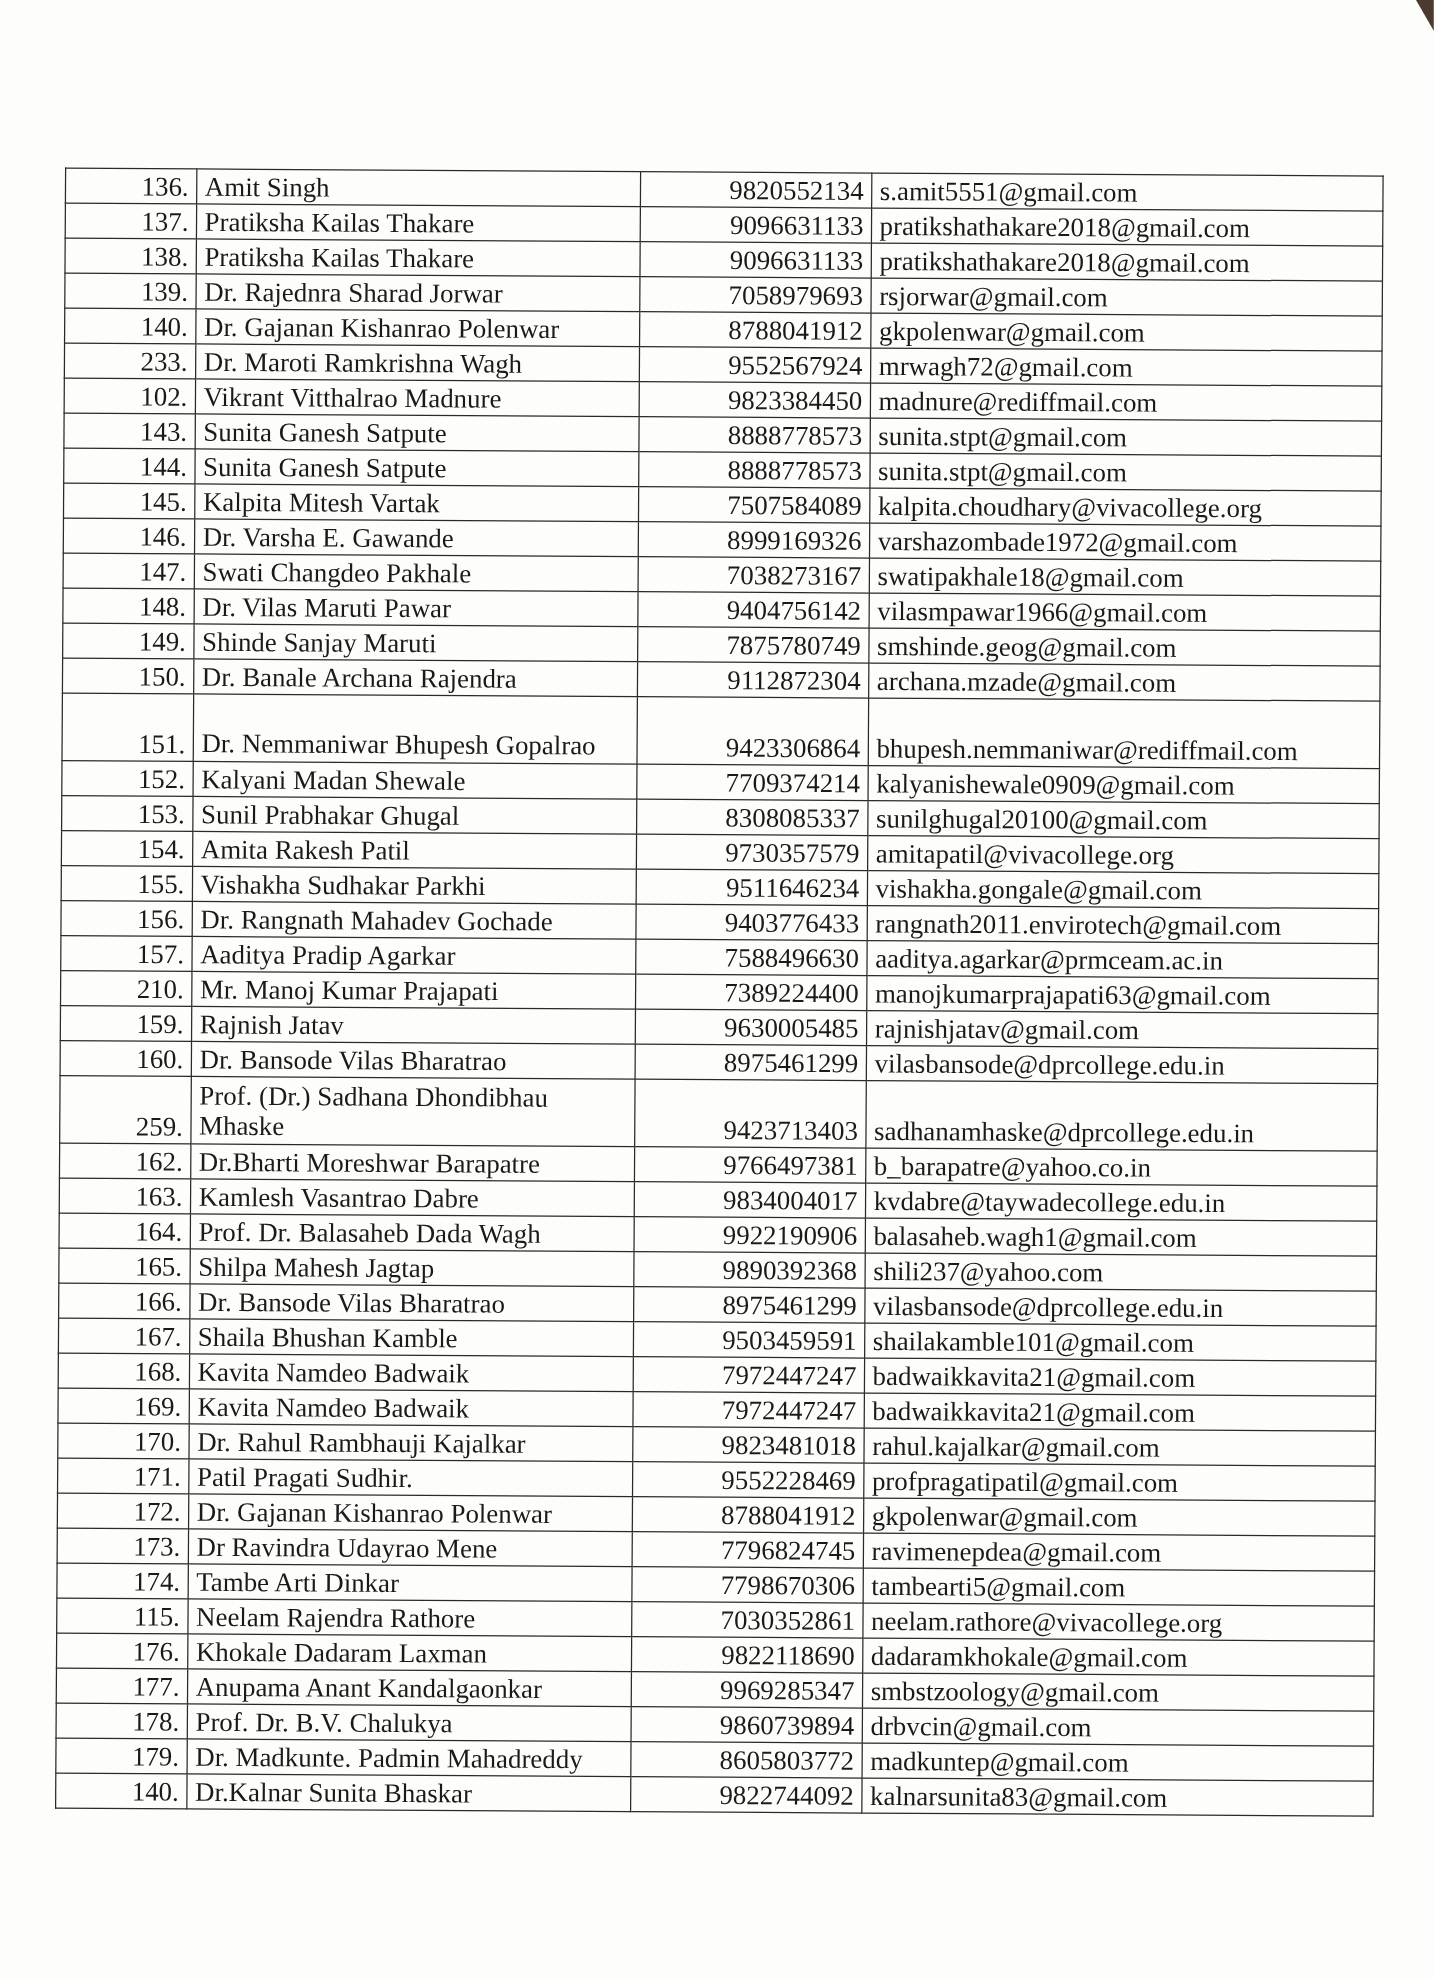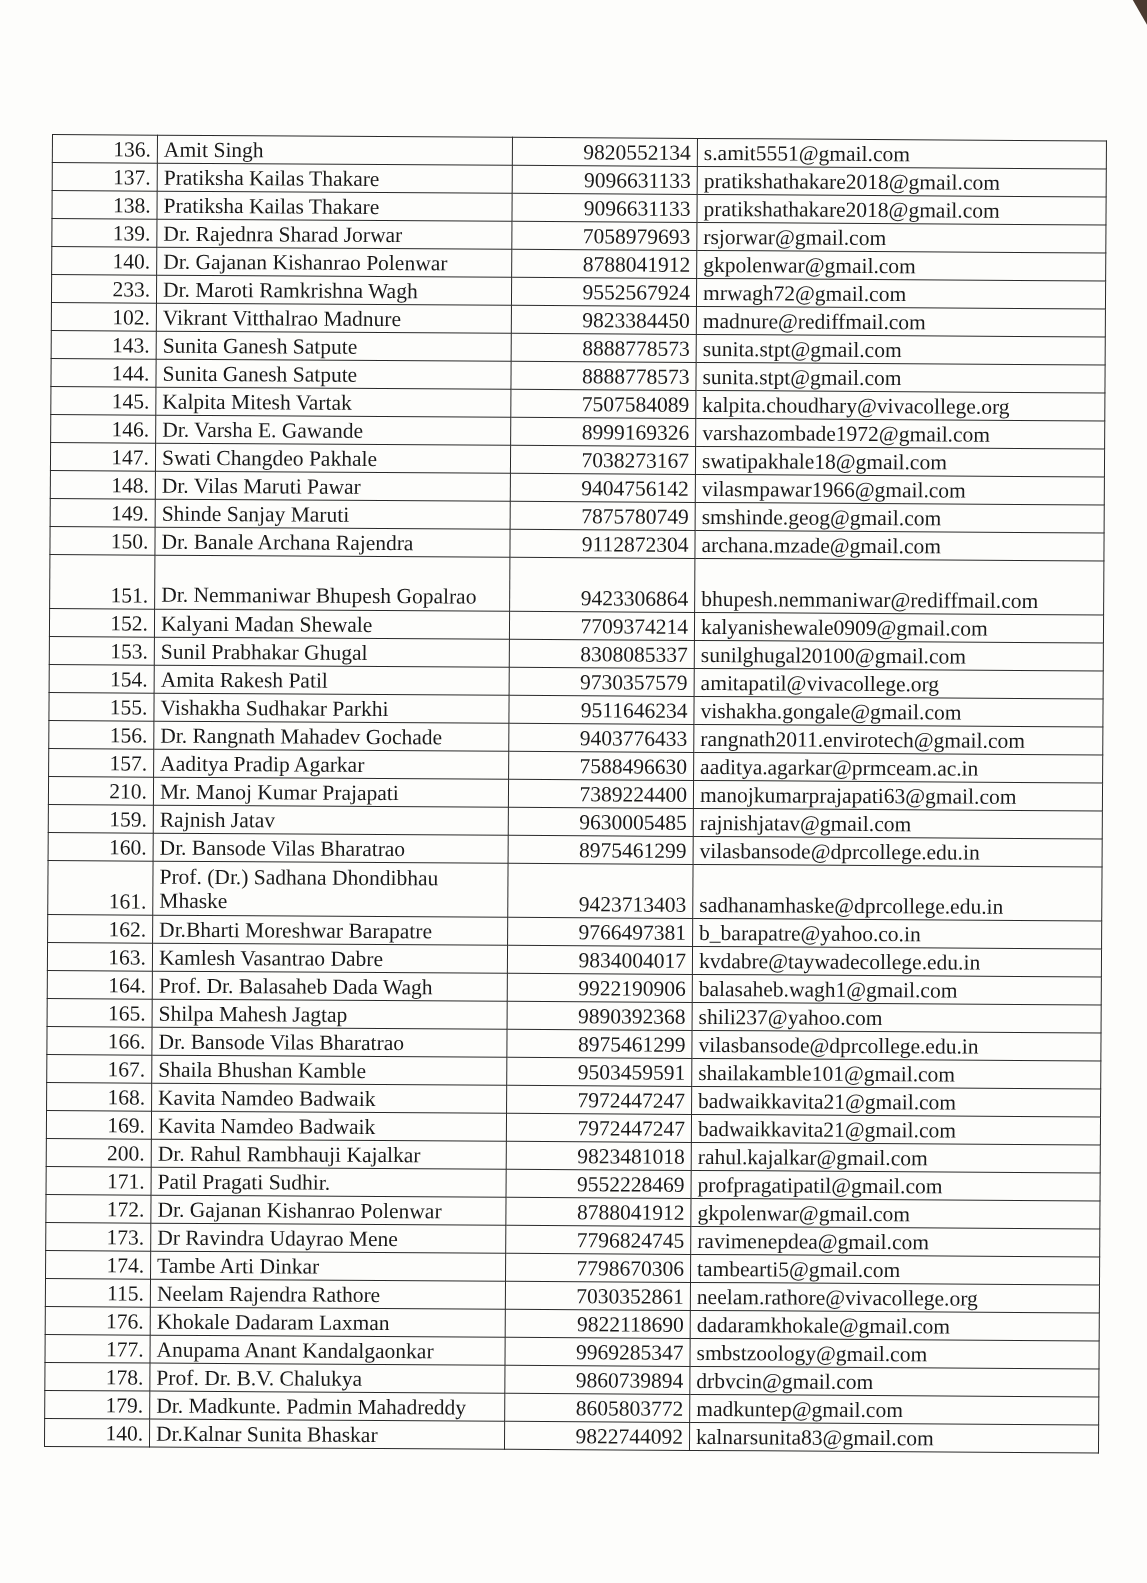--- a/index.html
+++ b/index.html
@@ -206,21 +206,21 @@
           <td class="c-phone">9630005485</td>
           <td class="c-email">rajnishjatav@gmail.com</td>
         </tr>
         <tr>
           <td class="c-sr">160.</td>
           <td class="c-name">Dr. Bansode Vilas Bharatrao</td>
           <td class="c-phone">8975461299</td>
           <td class="c-email">vilasbansode@dprcollege.edu.in</td>
         </tr>
         <tr style="height: 54px;">
-          <td class="c-sr">161.</td>
+          <td class="c-sr">259.</td>
           <td class="c-name two-line">Prof. (Dr.) Sadhana Dhondibhau Mhaske</td>
           <td class="c-phone">9423713403</td>
           <td class="c-email">sadhanamhaske@dprcollege.edu.in</td>
         </tr>
         <tr>
           <td class="c-sr">162.</td>
           <td class="c-name">Dr.Bharti Moreshwar Barapatre</td>
           <td class="c-phone">9766497381</td>
           <td class="c-email">b_barapatre@yahoo.co.in</td>
         </tr>
@@ -260,21 +260,21 @@
           <td class="c-phone">7972447247</td>
           <td class="c-email">badwaikkavita21@gmail.com</td>
         </tr>
         <tr>
           <td class="c-sr">169.</td>
           <td class="c-name">Kavita Namdeo Badwaik</td>
           <td class="c-phone">7972447247</td>
           <td class="c-email">badwaikkavita21@gmail.com</td>
         </tr>
         <tr>
-          <td class="c-sr">200.</td>
+          <td class="c-sr">170.</td>
           <td class="c-name">Dr. Rahul Rambhauji Kajalkar</td>
           <td class="c-phone">9823481018</td>
           <td class="c-email">rahul.kajalkar@gmail.com</td>
         </tr>
         <tr>
           <td class="c-sr">171.</td>
           <td class="c-name">Patil Pragati Sudhir.</td>
           <td class="c-phone">9552228469</td>
           <td class="c-email">profpragatipatil@gmail.com</td>
         </tr>

